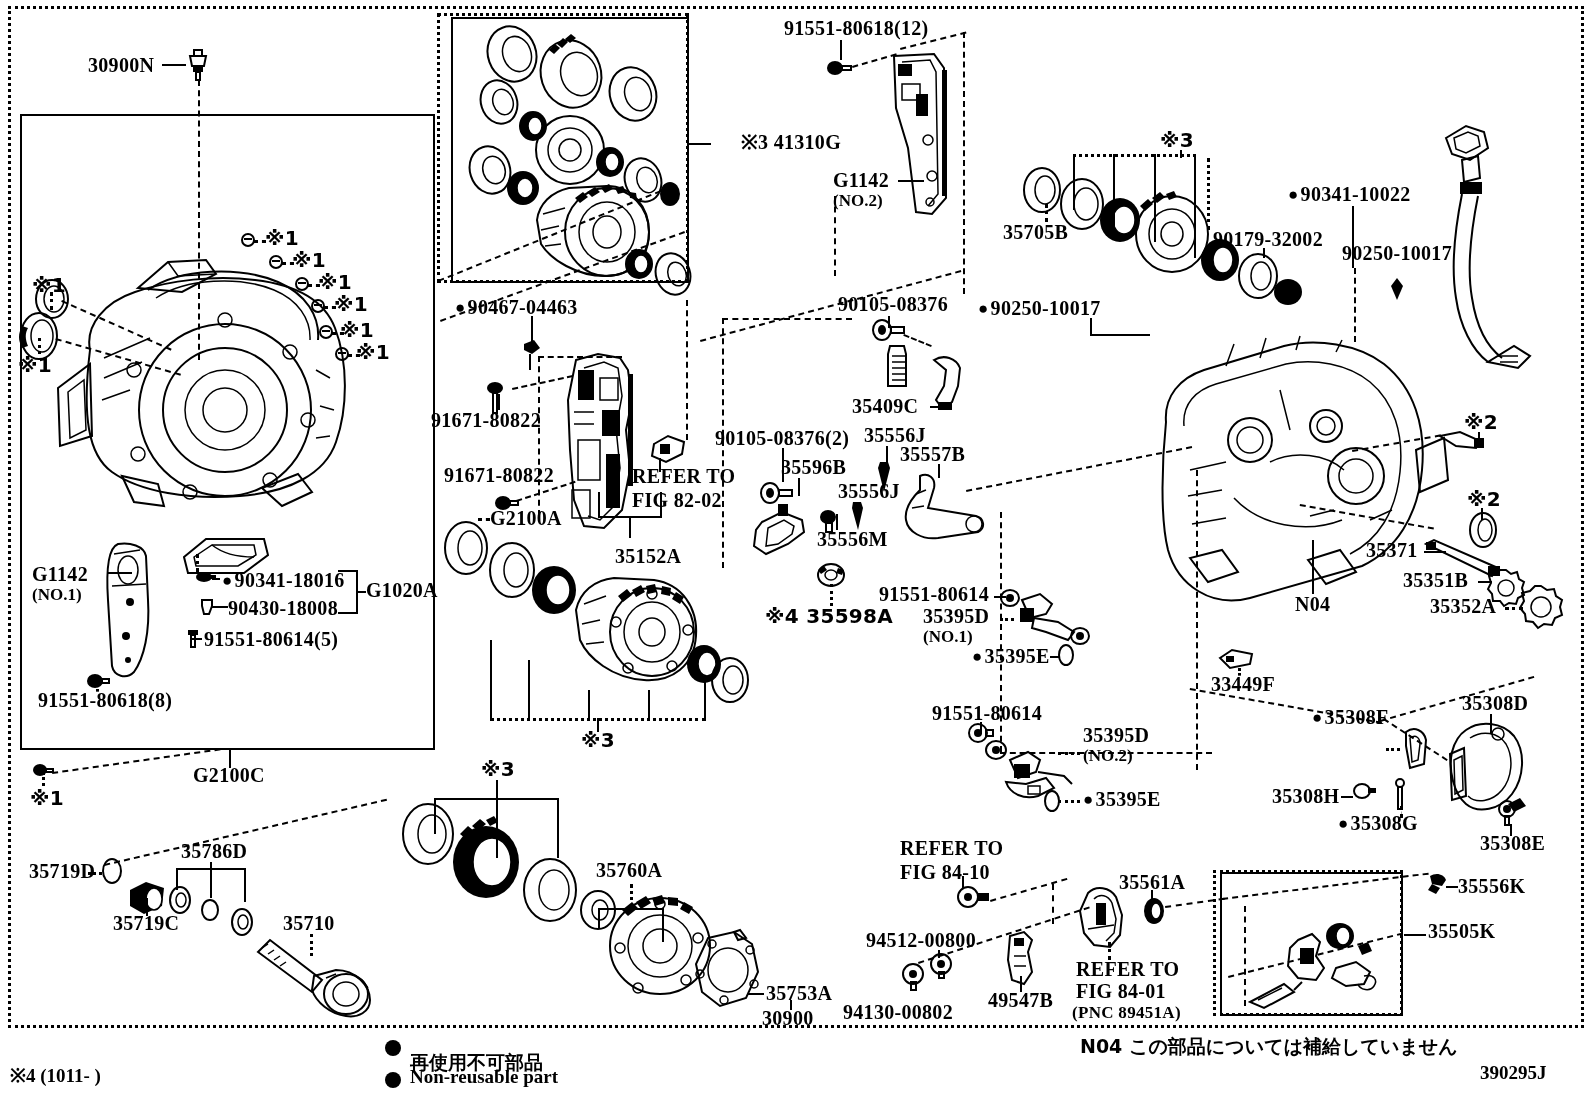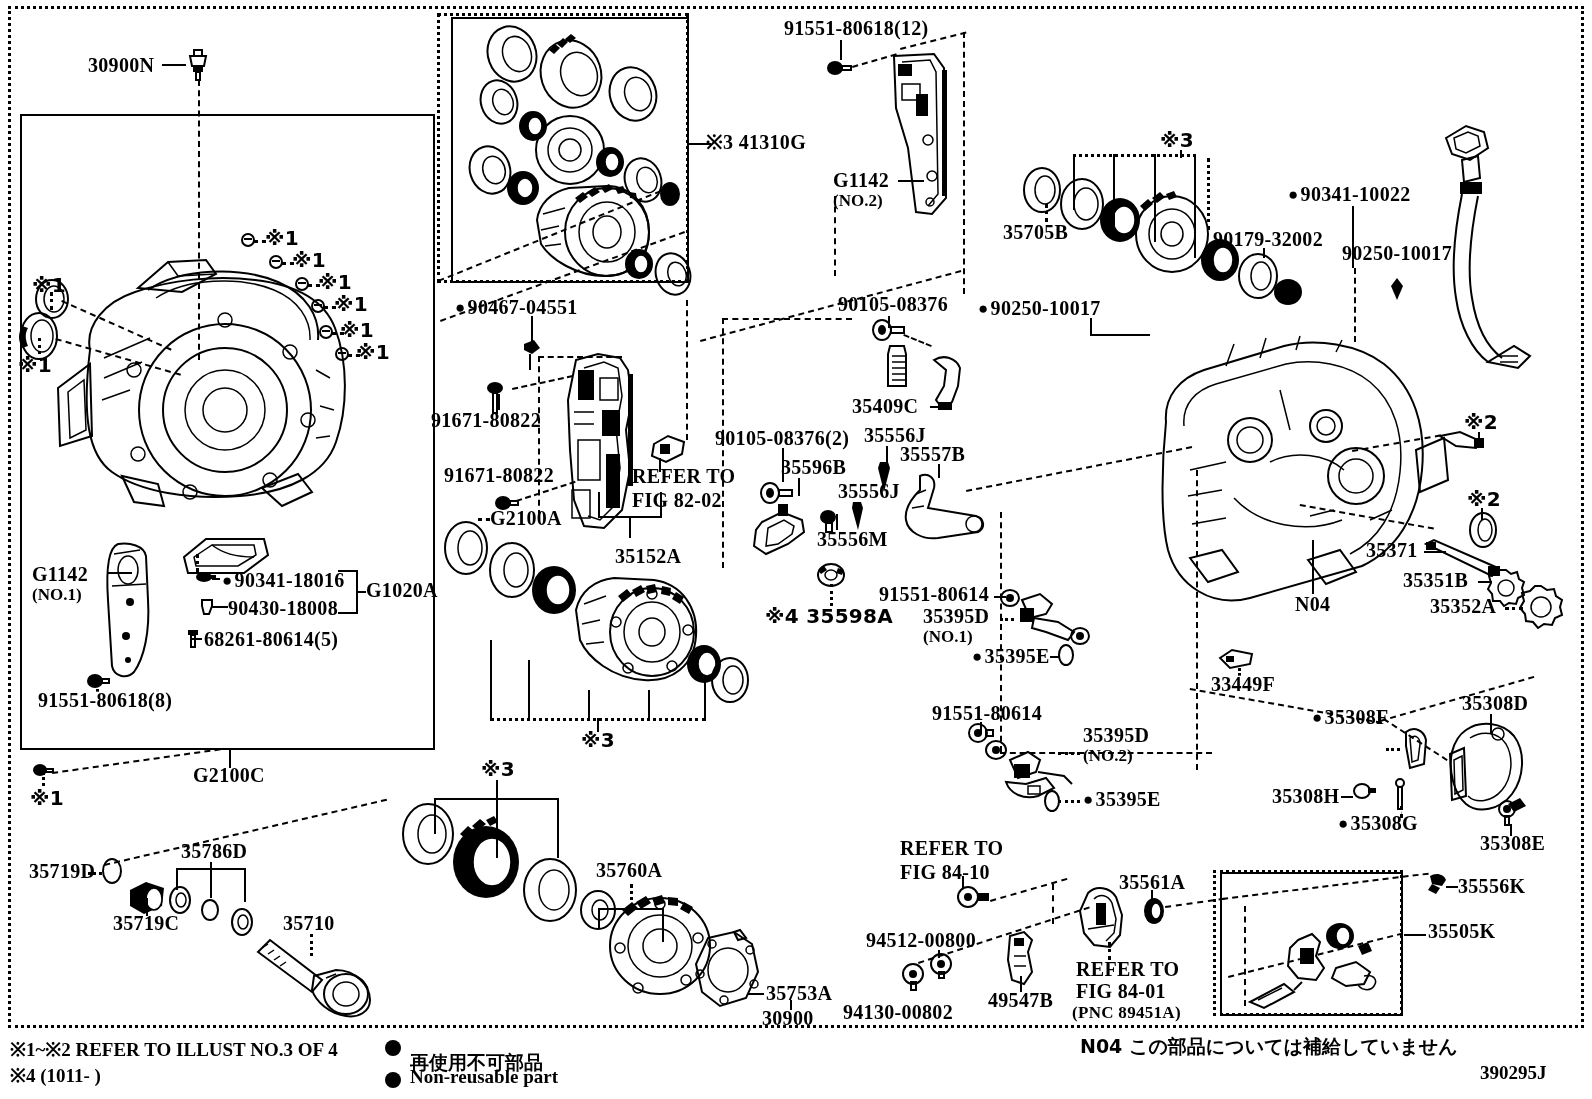--- a/index.html
+++ b/index.html
@@ -1065,32 +1065,32 @@
   <div class="lbl ref" style="left:340px; top:320px;">※1</div>
   <div class="lbl ref" style="left:356px; top:342px;">※1</div>
 
   <div class="lbl" style="left:32px; top:564px;">
     <span>G1142</span>
     <span class="sub">(NO.1)</span>
   </div>
   <div class="lbl dot" style="left:222px; top:570px;">90341-18016</div>
   <div class="lbl" style="left:228px; top:598px;">90430-18008</div>
   <div class="lbl" style="left:366px; top:580px;">G1020A</div>
-  <div class="lbl" style="left:204px; top:629px;">68261-80614(5)</div>
+  <div class="lbl" style="left:204px; top:629px;">91551-80614(5)</div>
   <div class="lbl" style="left:38px; top:690px;">91551-80618(8)</div>
   <div class="lbl" style="left:193px; top:765px;">G2100C</div>
   <div class="lbl ref" style="left:30px; top:788px;">※1</div>
 
   <div class="lbl" style="left:29px; top:861px;">35719D</div>
   <div class="lbl" style="left:181px; top:841px;">35786D</div>
   <div class="lbl" style="left:113px; top:913px;">35719C</div>
   <div class="lbl" style="left:283px; top:913px;">35710</div>
 
-  <div class="lbl" style="left:706px; top:132px;">※3 41310G</div>
-  <div class="lbl dot" style="left:455px; top:297px;">90467-04551</div>
+  <div class="lbl" style="left:741px; top:132px;">※3 41310G</div>
+  <div class="lbl dot" style="left:455px; top:297px;">90467-04463</div>
   <div class="lbl" style="left:431px; top:410px;">91671-80822</div>
   <div class="lbl" style="left:444px; top:465px;">91671-80822</div>
   <div class="lbl" style="left:490px; top:508px;">G2100A</div>
   <div class="lbl" style="left:632px; top:466px;">REFER TO</div>
   <div class="lbl" style="left:632px; top:490px;">FIG 82-02</div>
   <div class="lbl" style="left:615px; top:546px;">35152A</div>
   <div class="lbl ref" style="left:581px; top:730px;">※3</div>
 
   <div class="lbl" style="left:784px; top:18px;">91551-80618(12)</div>
   <div class="lbl" style="left:833px; top:170px;">
@@ -1152,21 +1152,20 @@
   <div class="lbl" style="left:988px; top:990px;">49547B</div>
   <div class="lbl" style="left:1119px; top:872px;">35561A</div>
   <div class="lbl" style="left:1076px; top:959px;">REFER TO</div>
   <div class="lbl" style="left:1076px; top:981px;">FIG 84-01</div>
   <div class="lbl sm" style="left:1072px; top:1004px;">(PNC 89451A)</div>
   <div class="lbl" style="left:1458px; top:876px;">35556K</div>
   <div class="lbl" style="left:1428px; top:921px;">35505K</div>
   <div class="lbl" style="left:762px; top:1008px;">30900</div>
 
   <div id="footer">
-    <div class="fline" style="left:10px; top:2px;">※1~※2 REFER TO ILLUST NO.3 OF 4</div>
     <div class="fline" style="left:10px; top:28px;">※4 (1011-      )</div>
 
     <div style="position:absolute; left:385px; top:6px; width:16px; height:16px; border-radius:50%; background:#000;"></div>
     <div class="fline jp" style="left:410px; top:0px;margin-top:16px;">再使用不可部品</div>
     <div style="position:absolute; left:385px; top:38px; width:16px; height:16px; border-radius:50%; background:#000;"></div>
     <div class="fline" style="left:410px; top:32px;">Non-reusable part</div>
 
     <div class="fline jp" style="left:1080px; top:0px;">N04 この部品については補給していません</div>
     <div class="fline" style="left:1480px; top:28px;">390295J</div>
   </div>

